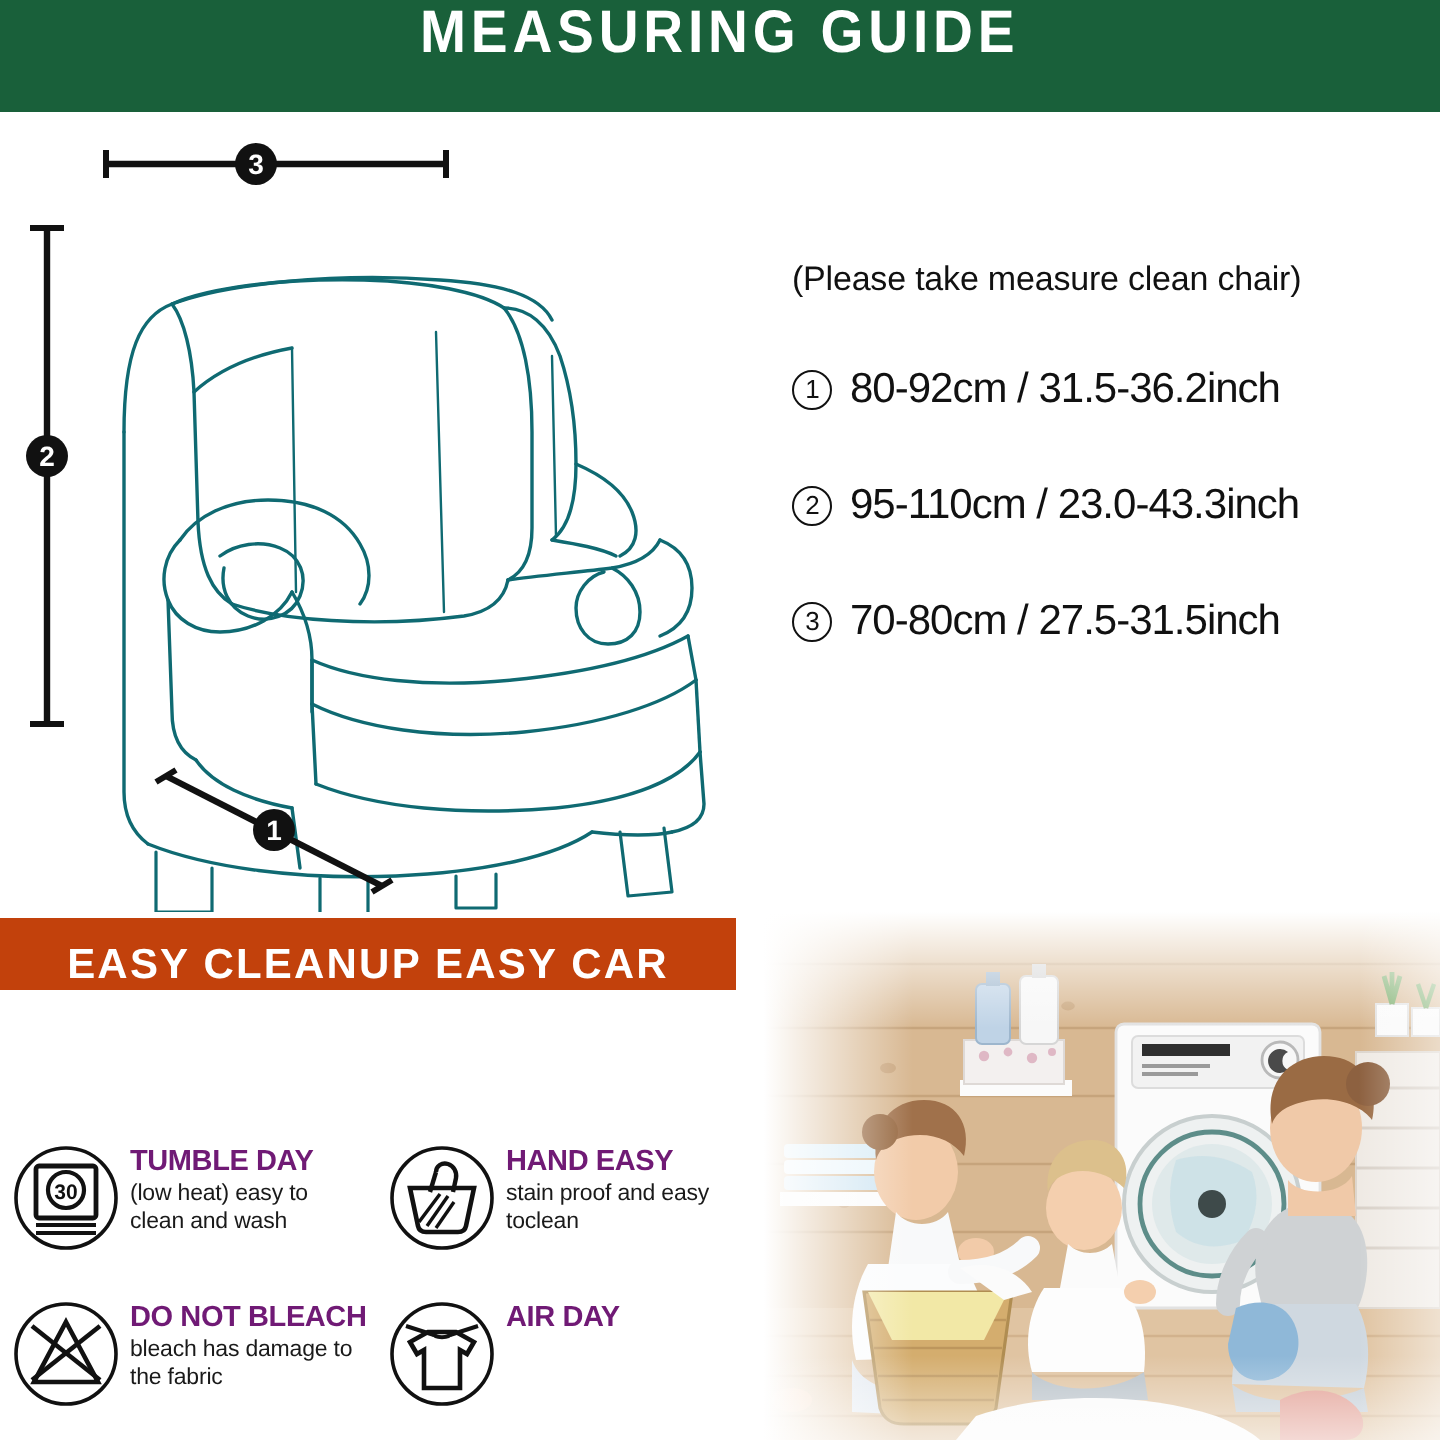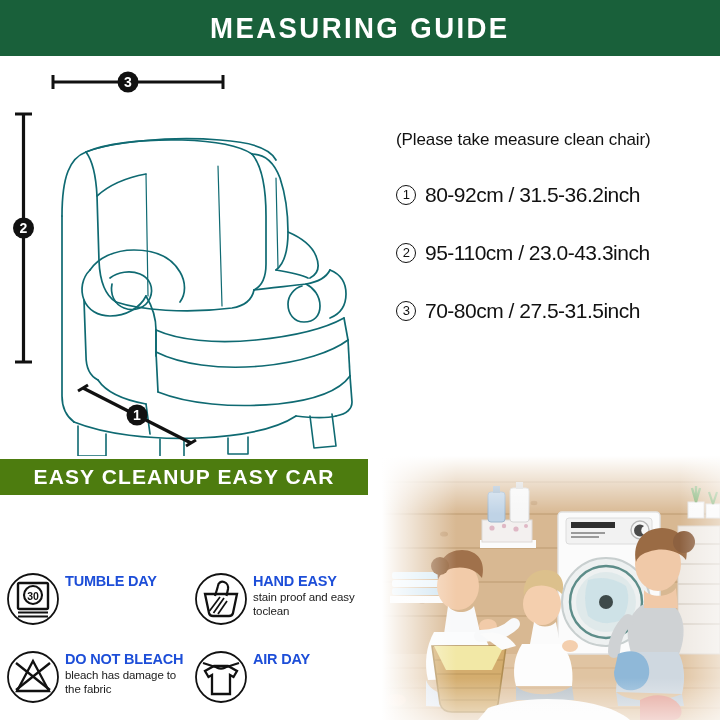--- a/index.html
+++ b/index.html
@@ -21,21 +21,20 @@
 
   
   .header-banner {
     position: absolute;
     left: 0;
     top: 0;
     width: 720px;
     height: 56px;
     background: #19603a;
     display: flex;
-    align-items: center;
     justify-content: center;
   }
   .header-title {
     color: #ffffff;
     font-size: 30px;
     font-weight: bold;
     letter-spacing: 2.6px;
     font-family: "Liberation Sans", sans-serif;
     white-space: nowrap;
     transform: scaleX(0.92);
@@ -89,23 +88,23 @@
     flex: 0 0 auto;
   }
 
   
   .clean-banner {
     position: absolute;
     left: 0;
     top: 459px;
     width: 368px;
     height: 36px;
-    background: #4d7c0f;
+    background: #c2410c;
     display: flex;
-    align-items: center;
+    align-items: flex-end;
     justify-content: center;
   }
   .clean-banner-text {
     color: #ffffff;
     font-size: 21px;
     font-weight: bold;
     letter-spacing: 1.1px;
     white-space: nowrap;
     font-family: "Liberation Sans", sans-serif;
   }
@@ -147,21 +146,21 @@
     height: 54px;
     margin-top: 4px;
   }
   .care-text {
     padding-left: 5px;
     padding-top: 5px;
   }
   .care-title {
     font-size: 14.5px;
     font-weight: bold;
-    color: #1d4ed8;
+    color: #701a75;
     letter-spacing: -0.2px;
     line-height: 16px;
     white-space: nowrap;
     font-family: "Liberation Sans", sans-serif;
   }
   .care-desc {
     font-size: 11.5px;
     color: #1a1a1a;
     line-height: 13.5px;
     letter-spacing: -0.1px;
@@ -313,20 +312,21 @@
       <svg class="care-icon" viewBox="0 0 54 54">
         <circle cx="27" cy="27" r="25" fill="none" stroke="#111" stroke-width="1.8"></circle>
         <rect x="12" y="11" width="30" height="26" rx="1.5" fill="none" stroke="#111" stroke-width="2.4"></rect>
         <circle cx="27" cy="23" r="9" fill="none" stroke="#111" stroke-width="2.1"></circle>
         <text x="27" y="27.5" font-family="Liberation Sans, sans-serif" font-size="10.5" font-weight="bold" fill="#111" text-anchor="middle">30</text>
         <line x1="12" y1="40.5" x2="42" y2="40.5" stroke="#111" stroke-width="2"></line>
         <line x1="12" y1="44.5" x2="42" y2="44.5" stroke="#111" stroke-width="2"></line>
       </svg>
       <div class="care-text">
         <div class="care-title">TUMBLE DAY</div>
+        <div class="care-desc">(low heat) easy to clean and wash</div>
       </div>
     </div>
 
     <div class="care-item">
       <svg class="care-icon" viewBox="0 0 54 54">
         <circle cx="27" cy="27" r="25" fill="none" stroke="#111" stroke-width="1.8"></circle>
         <path d="M11 22 L43 22 L39 41 C38.6 43 37 44 35 44 L19 44 C17 44 15.4 43 15 41 Z" fill="none" stroke="#111" stroke-width="2.3"></path>
         <path d="M24 14 C24 11 27 9 30 10 C33 11 34.5 14 34 17 L32.5 24" fill="none" stroke="#111" stroke-width="2.2"></path>
         <path d="M24 14 L21 24" fill="none" stroke="#111" stroke-width="2.2"></path>
         <line x1="15.5" y1="39" x2="26" y2="25" stroke="#111" stroke-width="1.7"></line>

